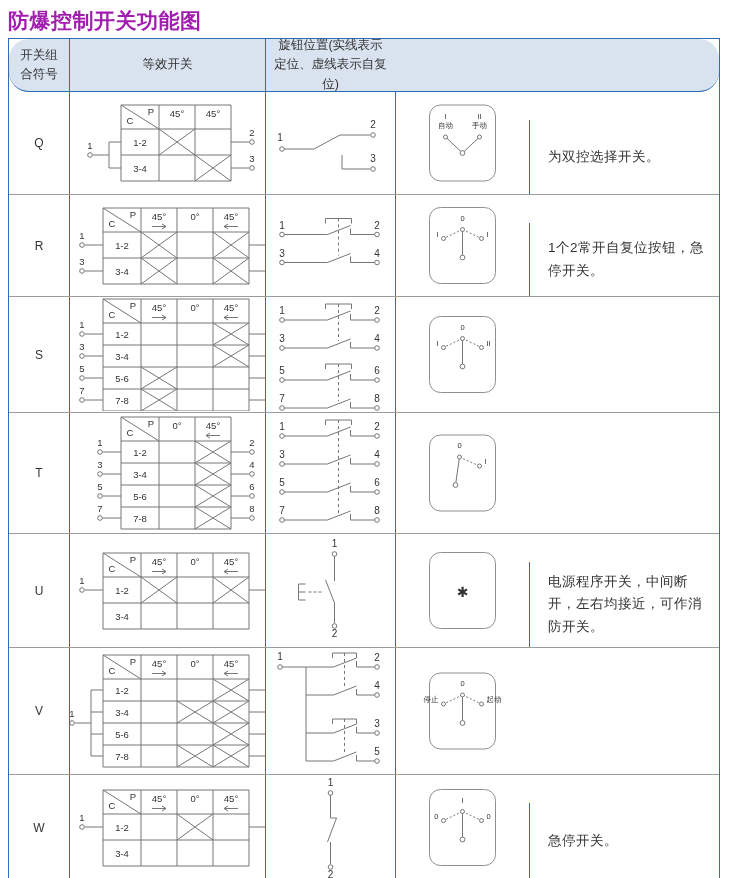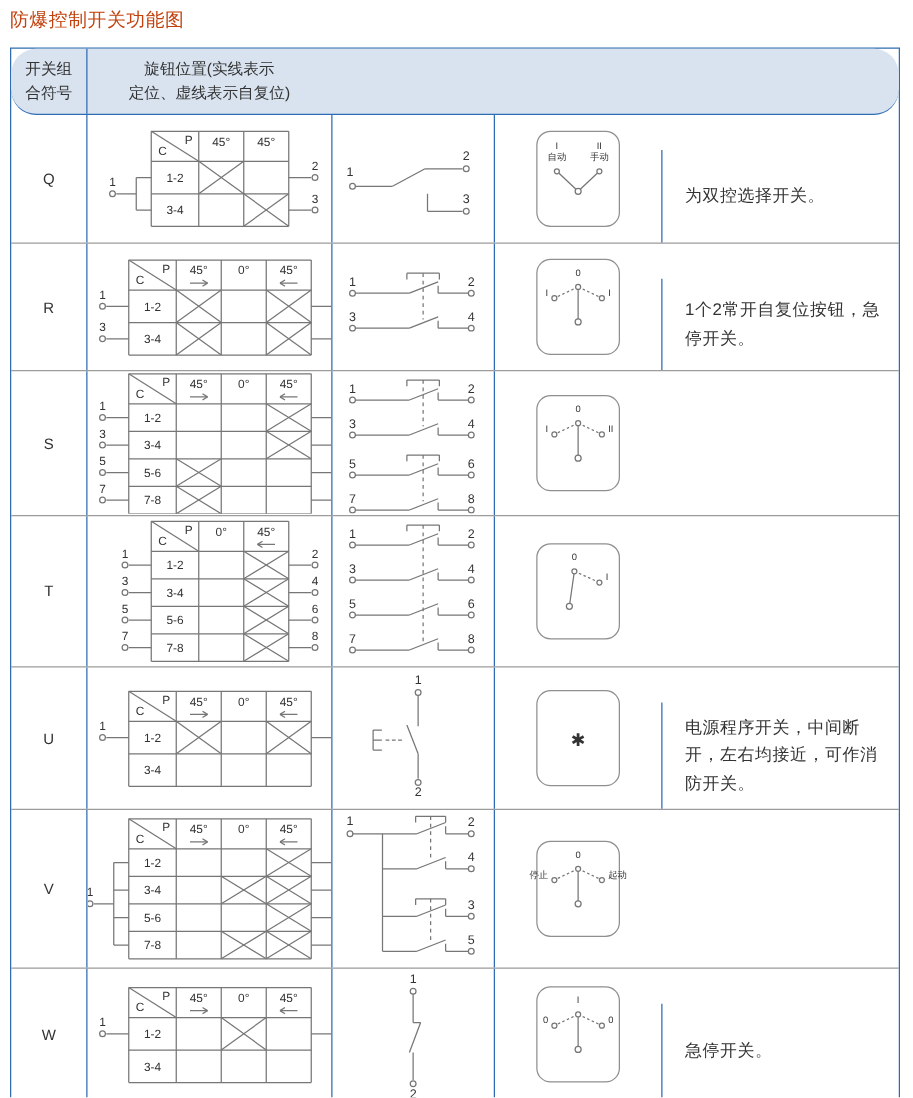--- a/index.html
+++ b/index.html
@@ -1,18 +1,18 @@
 <!DOCTYPE html>
 <html><head>
 <meta charset="utf-8">
 <style>
   html,body{margin:0;padding:0;background:#fff;}
   .page{position:relative;width:730px;height:878px;background:#fff;overflow:hidden;
         font-family:"Liberation Sans",sans-serif;color:#333;}
-  .title{position:absolute;left:8px;top:7px;font-size:15px;font-weight:normal;color:#c2410c;letter-spacing:.5px;}
+  .title{position:absolute;left:8px;top:7px;font-size:21px;font-weight:bold;color:#a21caf;letter-spacing:.5px;}
   .tbl{position:absolute;left:8px;top:38px;width:712px;
        border:1px solid #2f6cb3;border-bottom:2px solid #2f6cb3;box-sizing:border-box;}
   .tr{display:grid;grid-template-columns:60px 196px 130px 134px 1fr;}
   .tr.header{background:#d9e3f0;height:52px;border-bottom:1px solid #2f6cb3;border-radius:20px;}
   .tr.body{border-top:1px solid #9c9c9c;}
   .tr.body:first-child{border-top:none;}
   .td{border-left:1px solid #2f6cb3;display:flex;align-items:center;justify-content:center;
       box-sizing:border-box;overflow:hidden;}
   .td:first-child{border-left:none;}
   .th{font-size:12.5px;text-align:center;line-height:1.55;white-space:pre-line;color:#333;}
@@ -24,20 +24,21 @@
 </style>
 </head>
 <body>
 
 <div class="page">
   <div class="title">防爆控制开关功能图</div>
   <div class="tbl">
     <div class="tr header">
       <div class="td th">开关组
 合符号</div>
+      <div class="td th">等效开关</div>
       <div class="td th">旋钮位置(实线表示
 定位、虚线表示自复位)</div>
     </div>
     <div id="tbody">
         <div class="tr body" style="height: 102px;">
     <div class="td sym">Q</div>
     <div class="td contact">
             <svg width="195" height="100">
               <line x1="51" y1="12" x2="51" y2="88" stroke="#767676" stroke-width="1" fill="none"></line>
               <line x1="89" y1="12" x2="89" y2="88" stroke="#767676" stroke-width="1" fill="none"></line>

